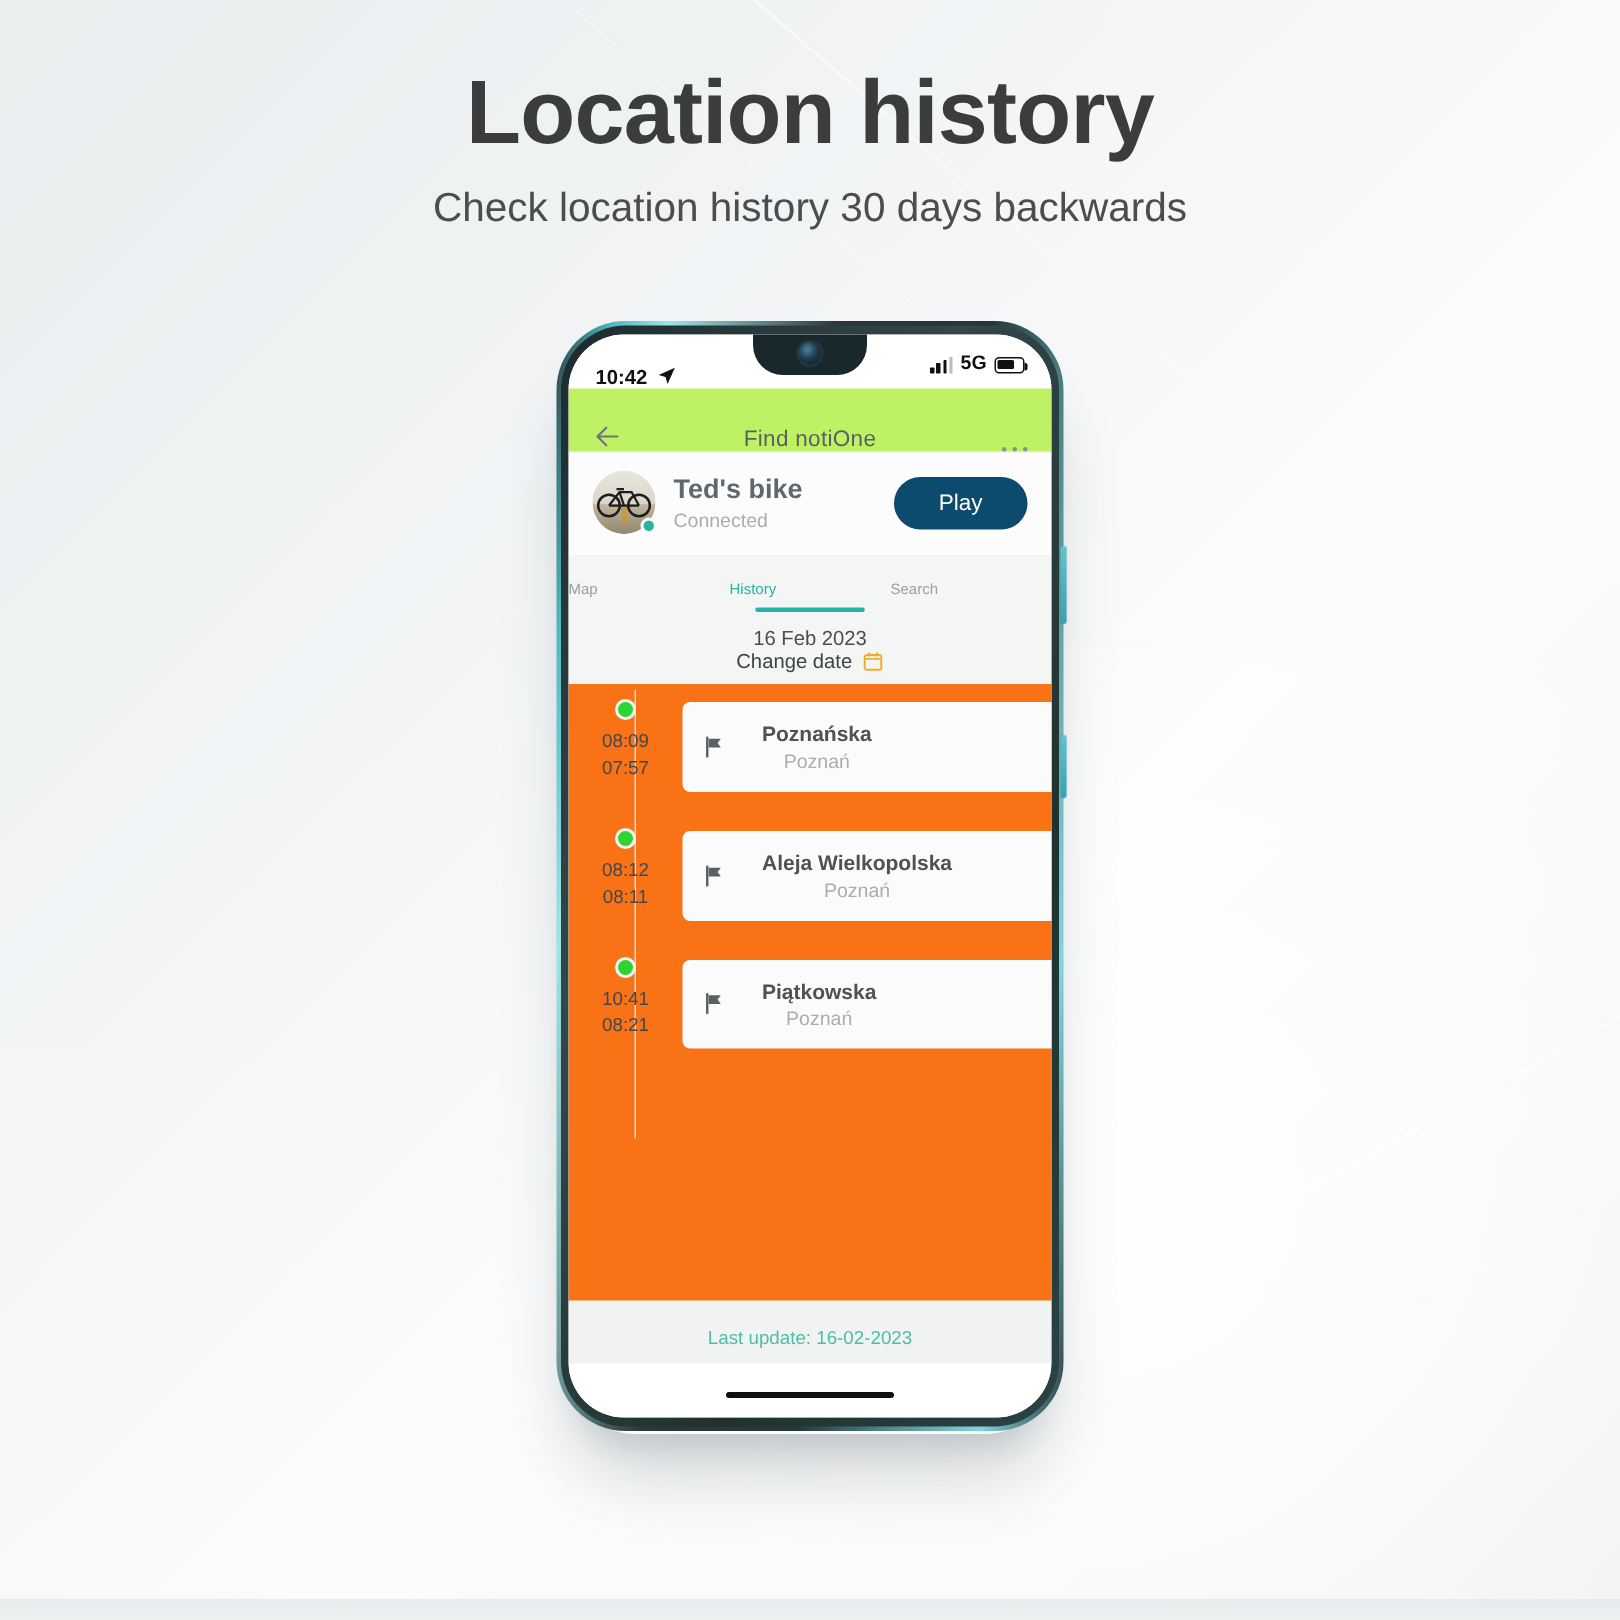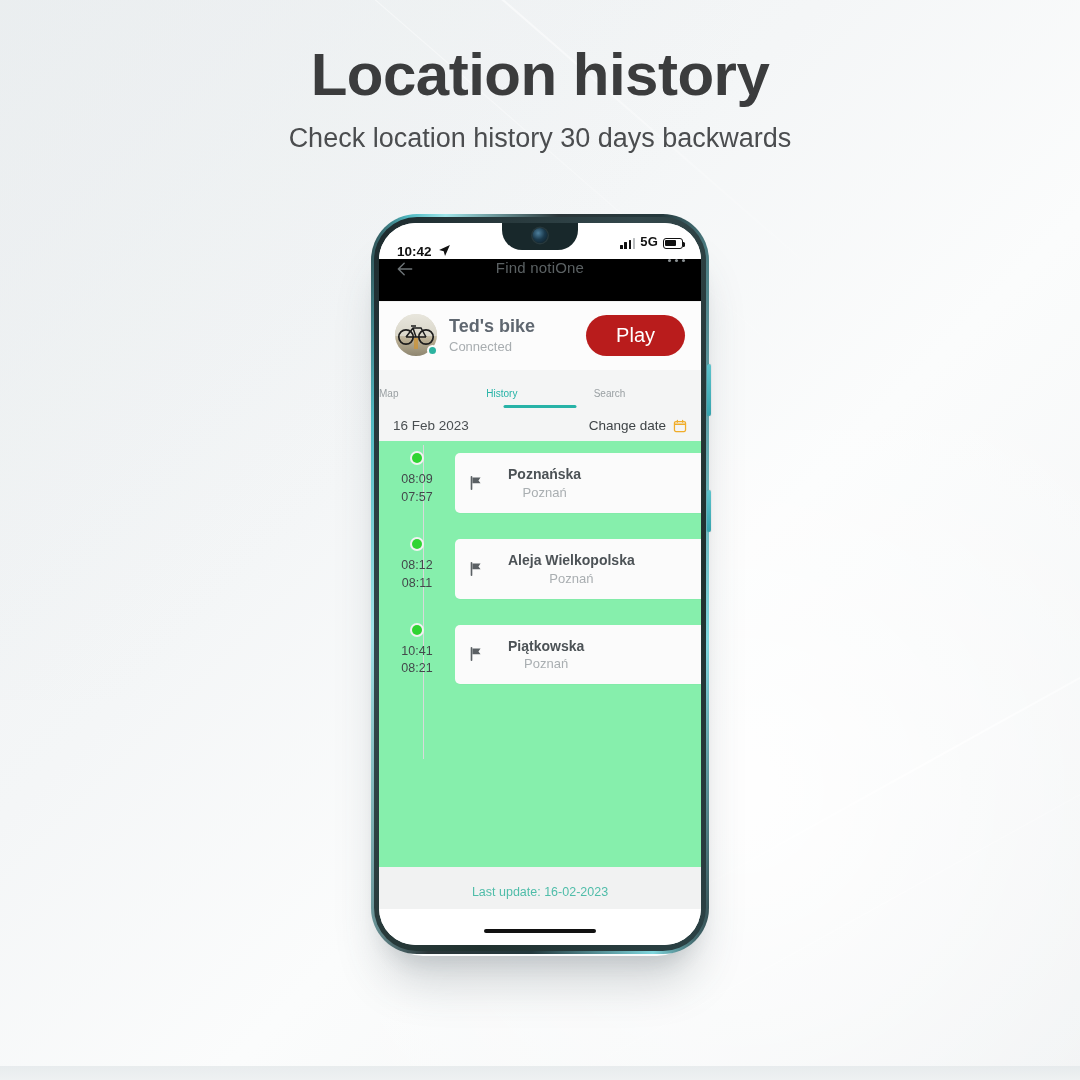--- a/index.html
+++ b/index.html
@@ -130,22 +130,22 @@
     position:relative; padding:1.3px;
   }
   .battery::after {
     content:""; position:absolute; right:-3.4px; top:3px;
     width:2px; height:5px; background:#111; border-radius:0 1.5px 1.5px 0;
   }
   .battery span { display:block; height:100%; width:72%; background:#111; border-radius:1px; }
 
   
   .app-header {
-    height:42px; background:#000000;
-    display:flex; align-items:flex-start; padding:0 16px;
+    height:42px; background:#bef264;
+    display:flex; align-items:flex-end; padding:0 16px;
     position:relative;
   }
   .app-title {
     position:absolute; left:0; right:0; text-align:center;
     font-size:15px; color:#5b6163; letter-spacing:.2px;
   }
   .back-arrow { width:20px; height:20px; z-index:2; cursor:pointer; }
   .dots { margin-left:auto; z-index:2; display:flex; gap:3.5px; }
   .dots span { width:3.4px; height:3.4px; border-radius:50%; background:#8b9194; display:block; }
 
@@ -174,26 +174,26 @@
   .avatar svg { position:absolute; left:2px; top:6px; }
   .status-dot {
     position:absolute; right:-1px; bottom:0px;
     width:11px; height:11px; border-radius:50%;
     background:#2cb3a0; border:2px solid #fcfcfc;
   }
   .device-name { font-size:18px; font-weight:bold; color:#5f6770; line-height:1.15; }
   .device-state { font-size:13px; color:#a8adb0; margin-top:2px; }
   .play-btn {
     margin-left:auto;
-    background:#b91c1c;
+    background:#0c4a6e;
     color:#ffffff;
     border:none;
     border-radius:22px;
     padding:9px 30px;
-    font-size:20px;
+    font-size:15px;
     font-family:"Liberation Sans", sans-serif;
     cursor:pointer;
   }
 
   
   .tabs {
     display:flex; background:#f4f5f5;
     padding-top:8px;
   }
   .tab {
@@ -205,28 +205,28 @@
   .tab.active::after {
     content:""; position:absolute; left:50%; transform:translateX(-50%);
     bottom:0; width:68%; height:3.2px; background:#27b3a7; border-radius:2px;
   }
 
   
   .date-row {
     background:#f4f5f5;
     display:flex; align-items:center; justify-content:space-between;
     padding:10px 14px 8px 14px;
-    font-size:13.5px; color:#4a4f52;
+    font-size:13.5px; color:#4a4f52;flex-direction:column;
   }
   .change-date { display:flex; align-items:center; gap:7px; cursor:pointer; color:#3f4447; }
   .cal-icon { width:14px; height:14px; position:relative; }
 
   
   .timeline {
-    background:#86efac;
+    background:#f97316;
     position:relative;
     padding:12px 0 0 0;
     flex:1;
   }
   .tl-line {
     position:absolute; left:44px; top:4px; bottom:108px;
     width:1.4px; background:#d8dadb;
   }
   .entry {
     display:flex; align-items:flex-start;

